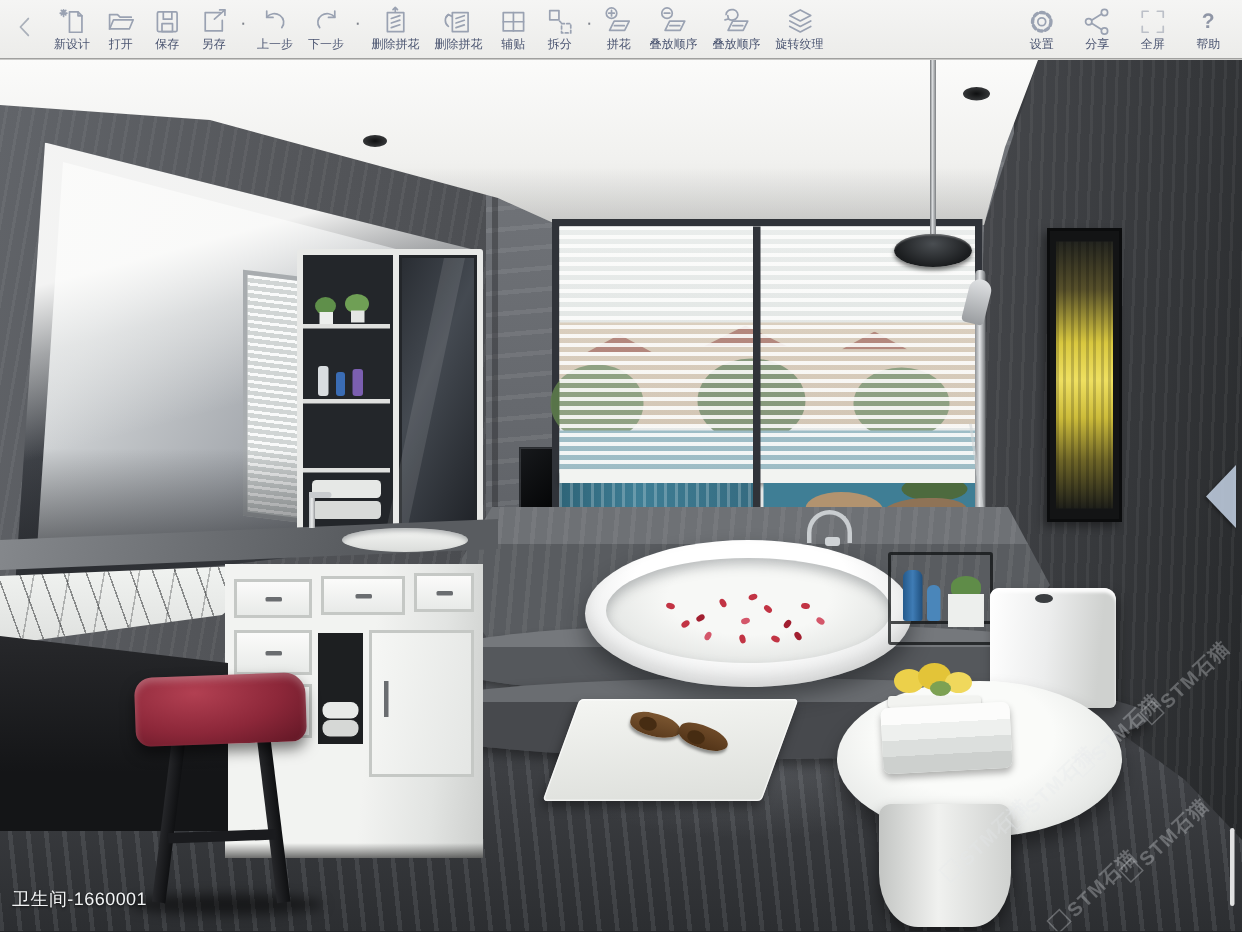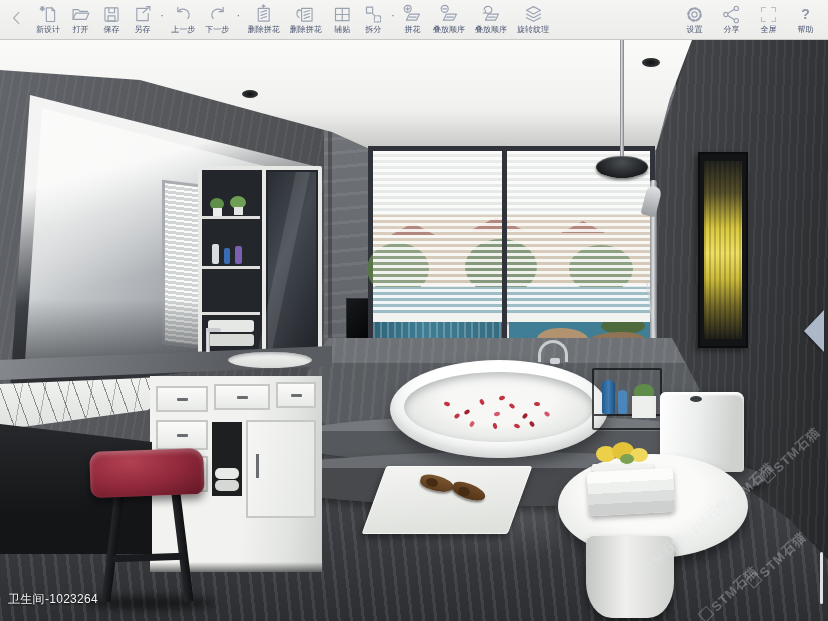--- a/index.html
+++ b/index.html
@@ -566,16 +566,16 @@
   <div class="s-slip sl2"></div>
   <div class="s-strap st2"></div>
 
   <div class="wm w1"><span class="wm-box"></span><span>STM石猫</span></div>
   <div class="wm w2"><span class="wm-box"></span><span>STM石猫</span></div>
   <div class="wm w3"><span class="wm-box"></span><span>STM石猫</span></div>
   <div class="wm w4"><span class="wm-box"></span><span>STM石猫</span></div>
   <div class="wm w5"><span class="wm-box"></span><span>STM石猫</span></div>
   <div class="wm w6"><span class="wm-box"></span><span>STM石猫</span></div>
 
-  <div class="s-label">卫生间-1023264</div>
+  <div class="s-label">卫生间-1660001</div>
   <div class="s-toggle"></div>
   <div class="s-scrollline"></div>
 </div>
 
 </body></html>

